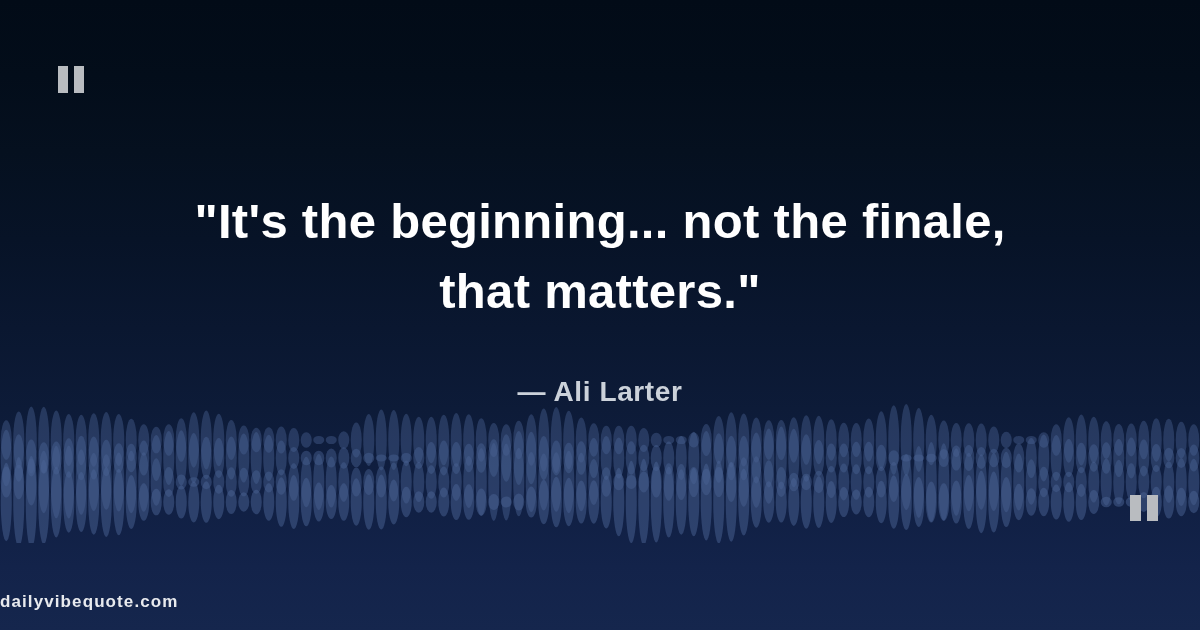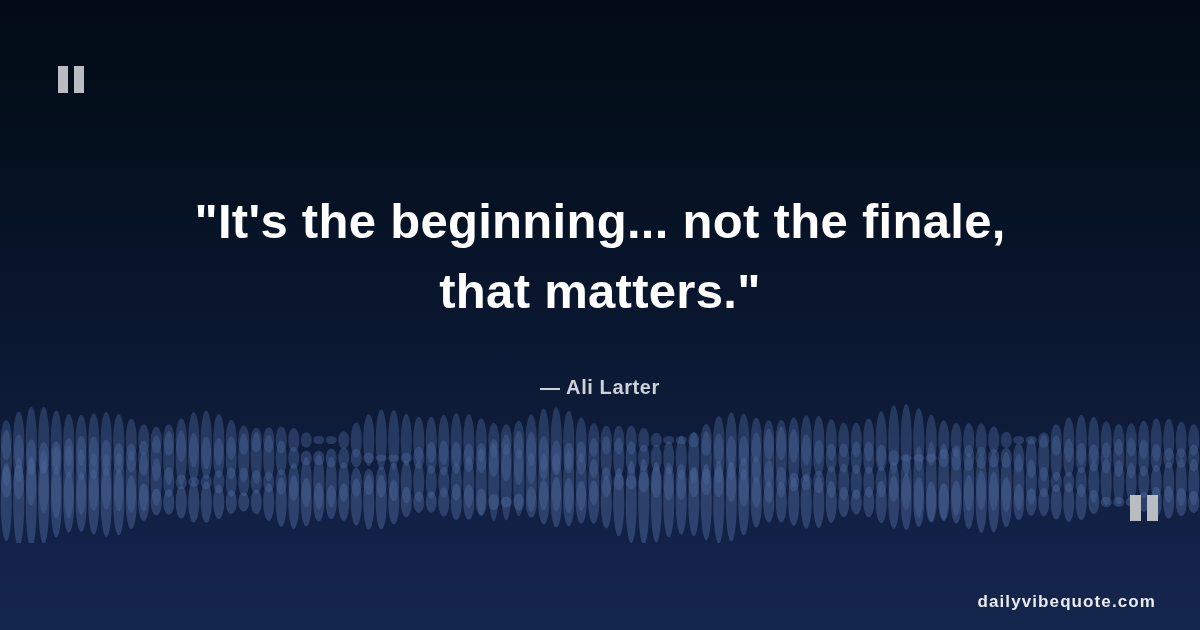--- a/index.html
+++ b/index.html
@@ -93,33 +93,33 @@
     line-height: 70px;
     font-weight: bold;
     color: #ffffff;
     text-align: center;
     letter-spacing: 0.3px;
   }
 
   #quote-author {
     margin: 0;
     margin-top: 50px;
-    font-size: 20px;
+    font-size: 28px;
     font-weight: bold;
     color: #ccd2da;
     text-align: center;
     letter-spacing: 0.6px;
   }
 
   #site-footer {
     position: absolute;
     left: 0;
     bottom: 18px;
     width: 1156px;
-    text-align: right;
+    text-align: left;
   }
   #site-url {
     font-size: 17px;
     font-weight: bold;
     color: #e8eaee;
     letter-spacing: 1.1px;
   }
 </style>
 </head>
 <body>

